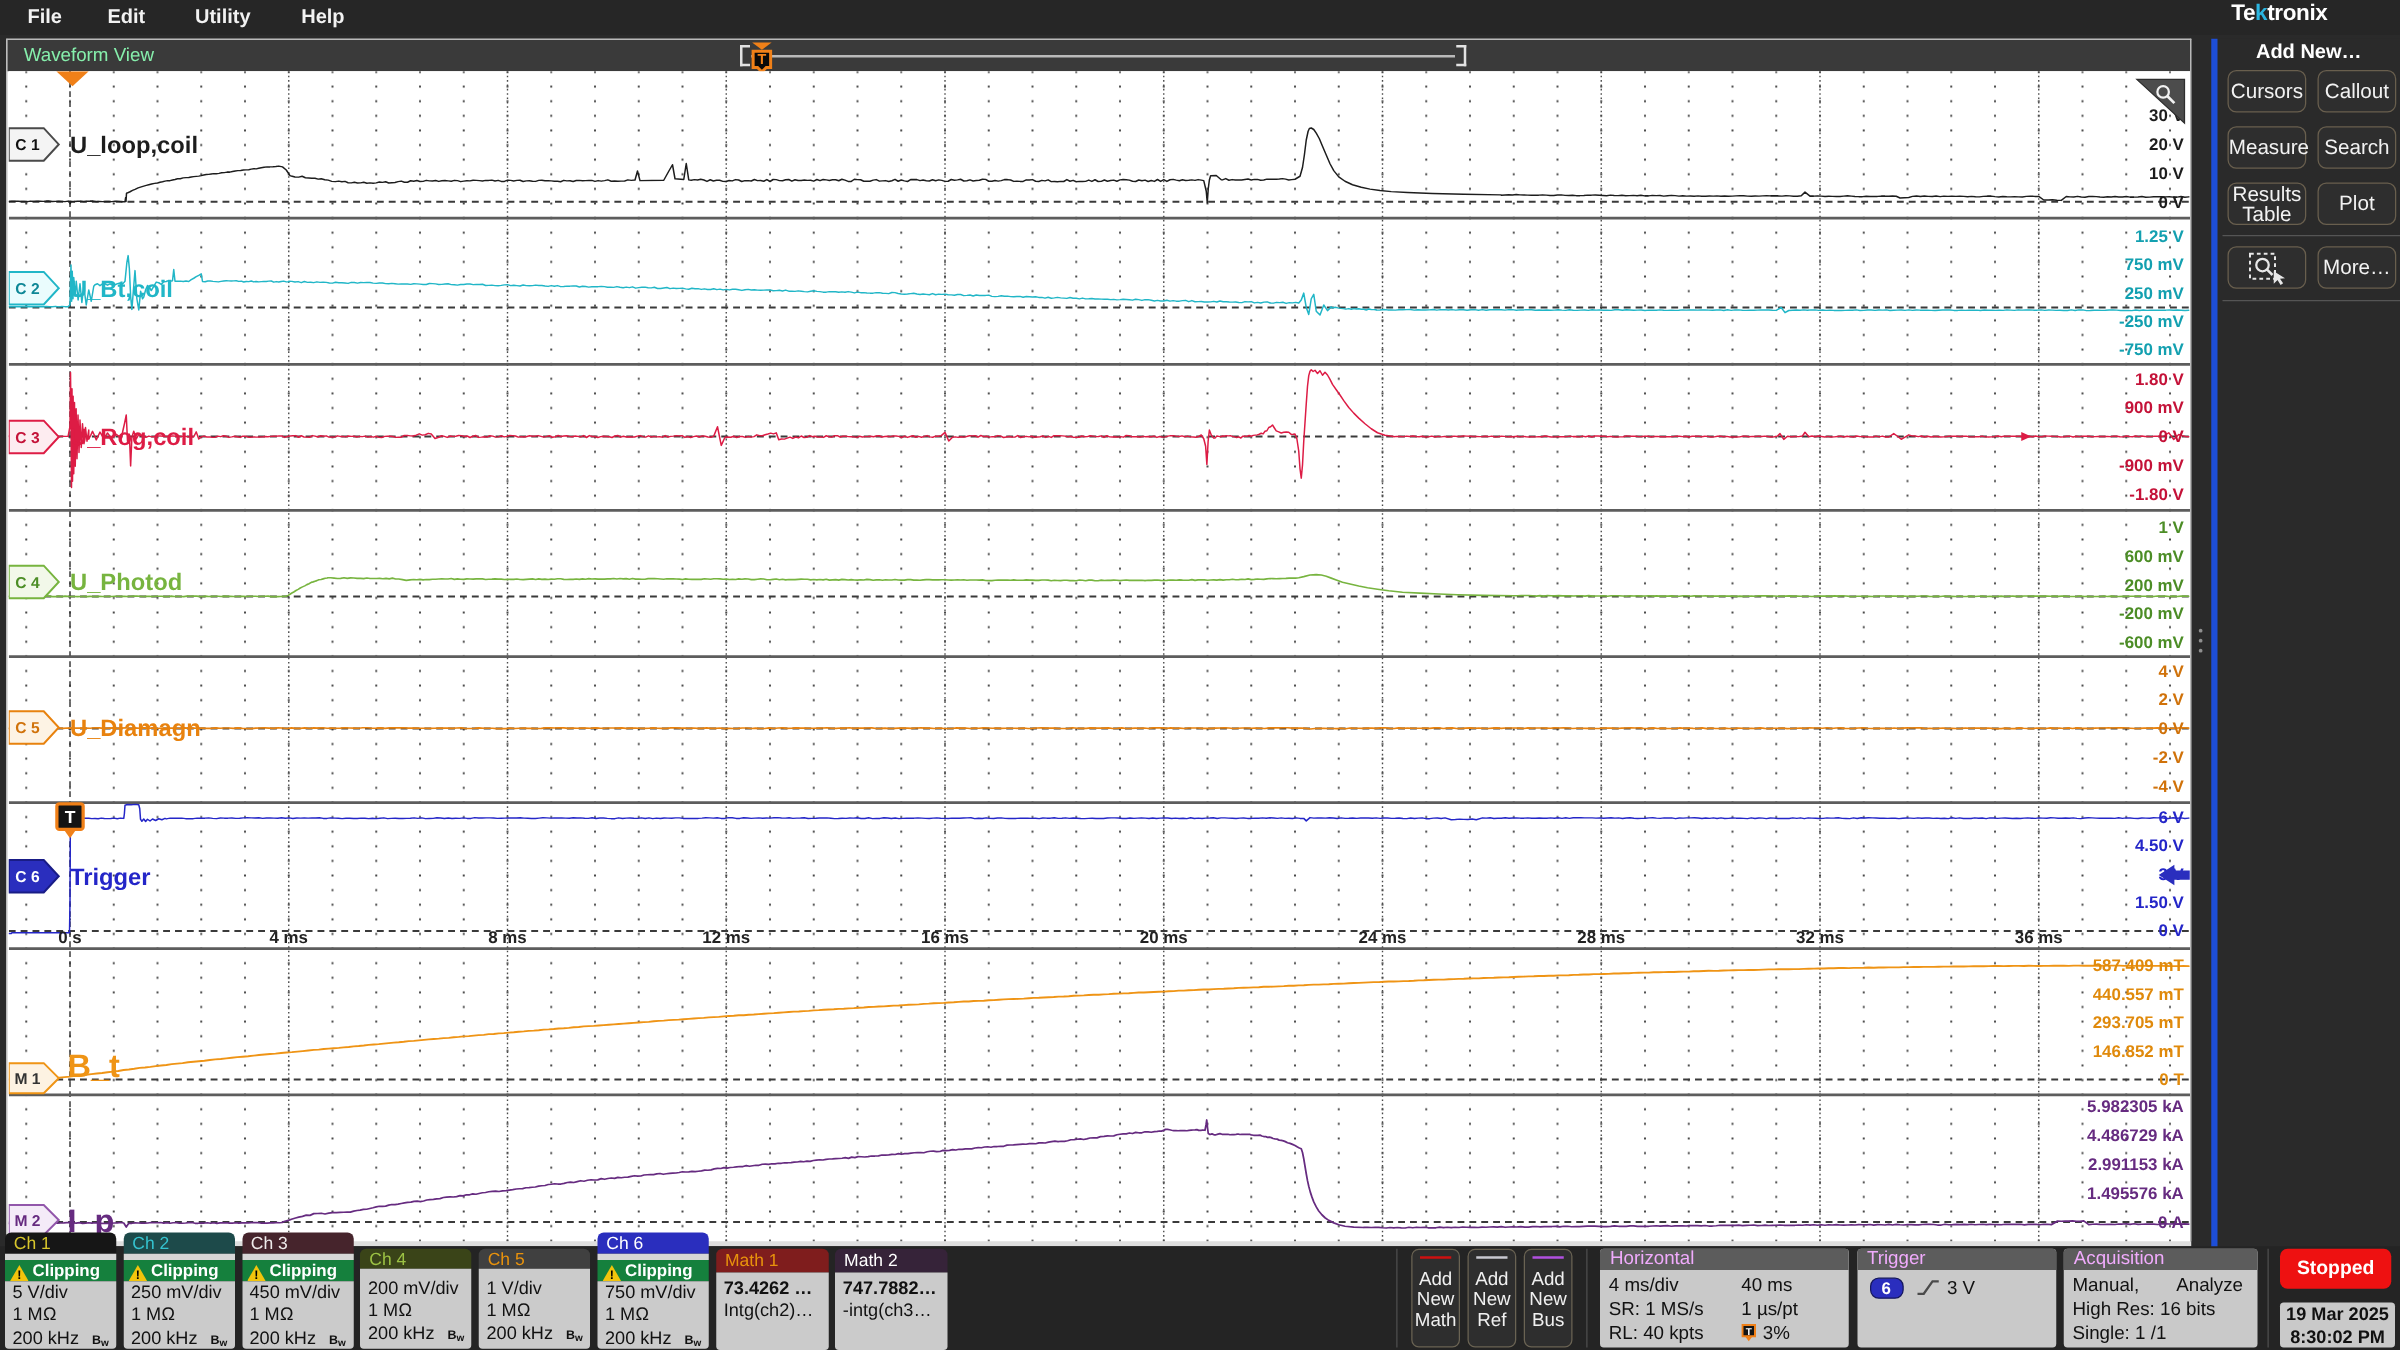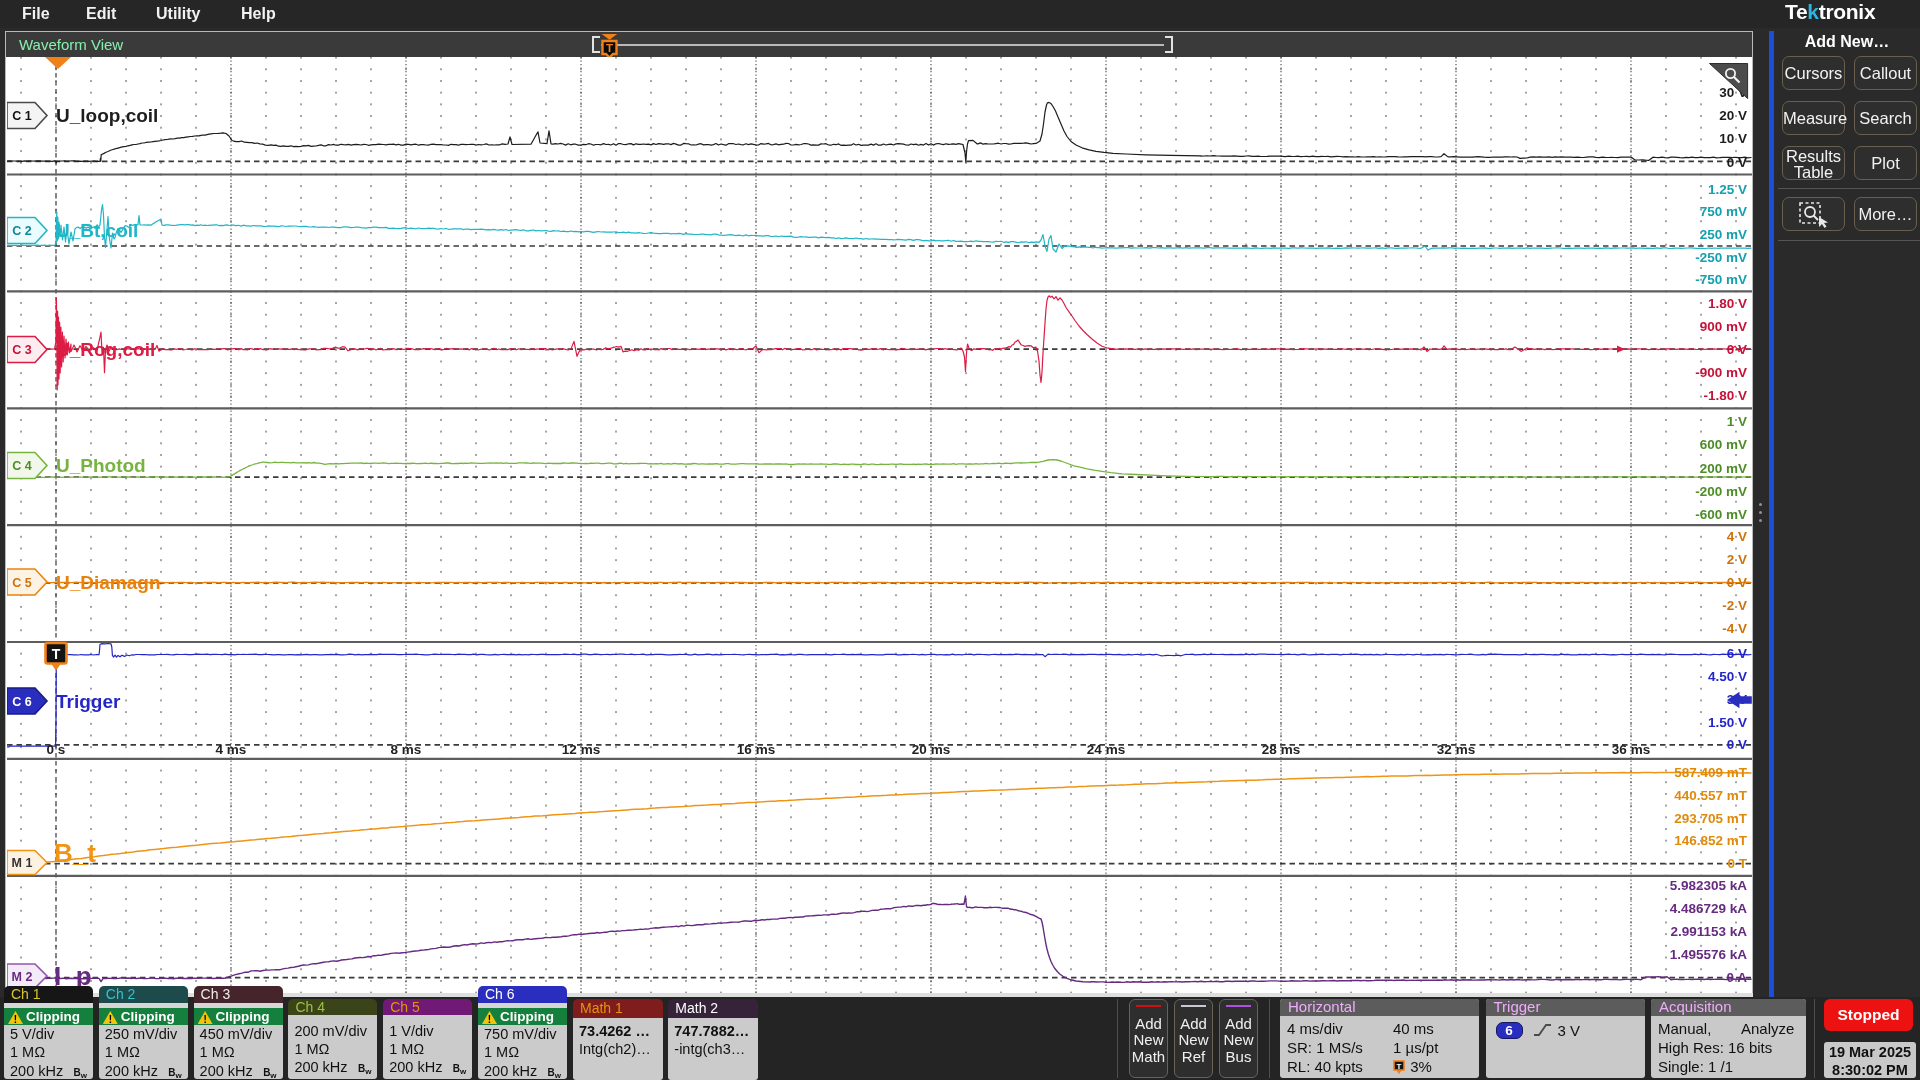--- a/index.html
+++ b/index.html
@@ -1,19 +1,19 @@
 <!DOCTYPE html>
 <html><head><meta charset="utf-8">
 <style>
 * { margin:0; padding:0; box-sizing:border-box; }
 html,body { width:1920px; height:1080px; overflow:hidden; background:#2a2a2a;
   font-family:"Liberation Sans", sans-serif; }
 #menubar { position:absolute; left:0; top:0; width:1920px; height:28px; background:#262626; }
 .mitem { position:absolute; top:5px; color:#f2f2f2; font-size:16px; font-weight:bold; }
-#logo { position:absolute; left:1785px; top:0px; color:#fff; font-size:21px; font-weight:bold;
+#logo { position:absolute; left:1785px; top:0px; color:#fff; font-size:18px; font-weight:bold;
   letter-spacing:-0.3px; }
 #logo .k { color:#2bb5e0; }
 #wfpanel { position:absolute; left:5px; top:31px; width:1748px; height:962px;
   background:#fff; border:1px solid #b9b9b9; border-bottom:none; }
 #wftitle { position:absolute; left:0; top:0; width:100%; height:25px; background:#3a3a3a; }
 #wftitle .t { position:absolute; left:13px; top:4px; color:#86efac; font-size:15px; }
 #slider { position:absolute; left:581px; top:0; width:585px; height:25px; }
 #sliderline { position:absolute; left:14px; top:12px; width:563px; height:2px; background:#b9b9b9; }
 .brk { position:absolute; top:4px; width:8px; height:17px; border-top:2px solid #e2e2e2;
   border-bottom:2px solid #e2e2e2; }
@@ -283,21 +283,21 @@
   </div>
 <div class="chb" style="left:288.4px;top:998.5px;width:89px;height:80px;">
     <div class="chtab" style="background:#3a4418;color:#9cc244;height:16px;">Ch 4</div>
     <div class="chbody" style="height:64px;padding-top:7px;">
       <div class="r1">200 mV/div</div>
       <div class="r2">1 MΩ</div>
       <div class="r3">200 kHz<span class="bwp"><span class="bw">B<span class="bws">w</span></span></span></div>
     </div>
   </div>
 <div class="chb" style="left:383.2px;top:998.5px;width:89px;height:80px;">
-    <div class="chtab" style="background:#701a75;color:#e8920c;height:16px;">Ch 5</div>
+    <div class="chtab" style="background:#404040;color:#e8920c;height:16px;">Ch 5</div>
     <div class="chbody" style="height:64px;padding-top:7px;">
       <div class="r1">1 V/div</div>
       <div class="r2">1 MΩ</div>
       <div class="r3">200 kHz<span class="bwp"><span class="bw">B<span class="bws">w</span></span></span></div>
     </div>
   </div>
 <div class="chb" style="left:478px;top:986px;width:89px;height:93px;">
     <div class="chtab" style="background:#2a2ebe;color:#ffffff;height:17px;">Ch 6</div>
     <div class="chstrip"></div>
     <div class="chclip"><span class="warn">!</span>Clipping</div>

